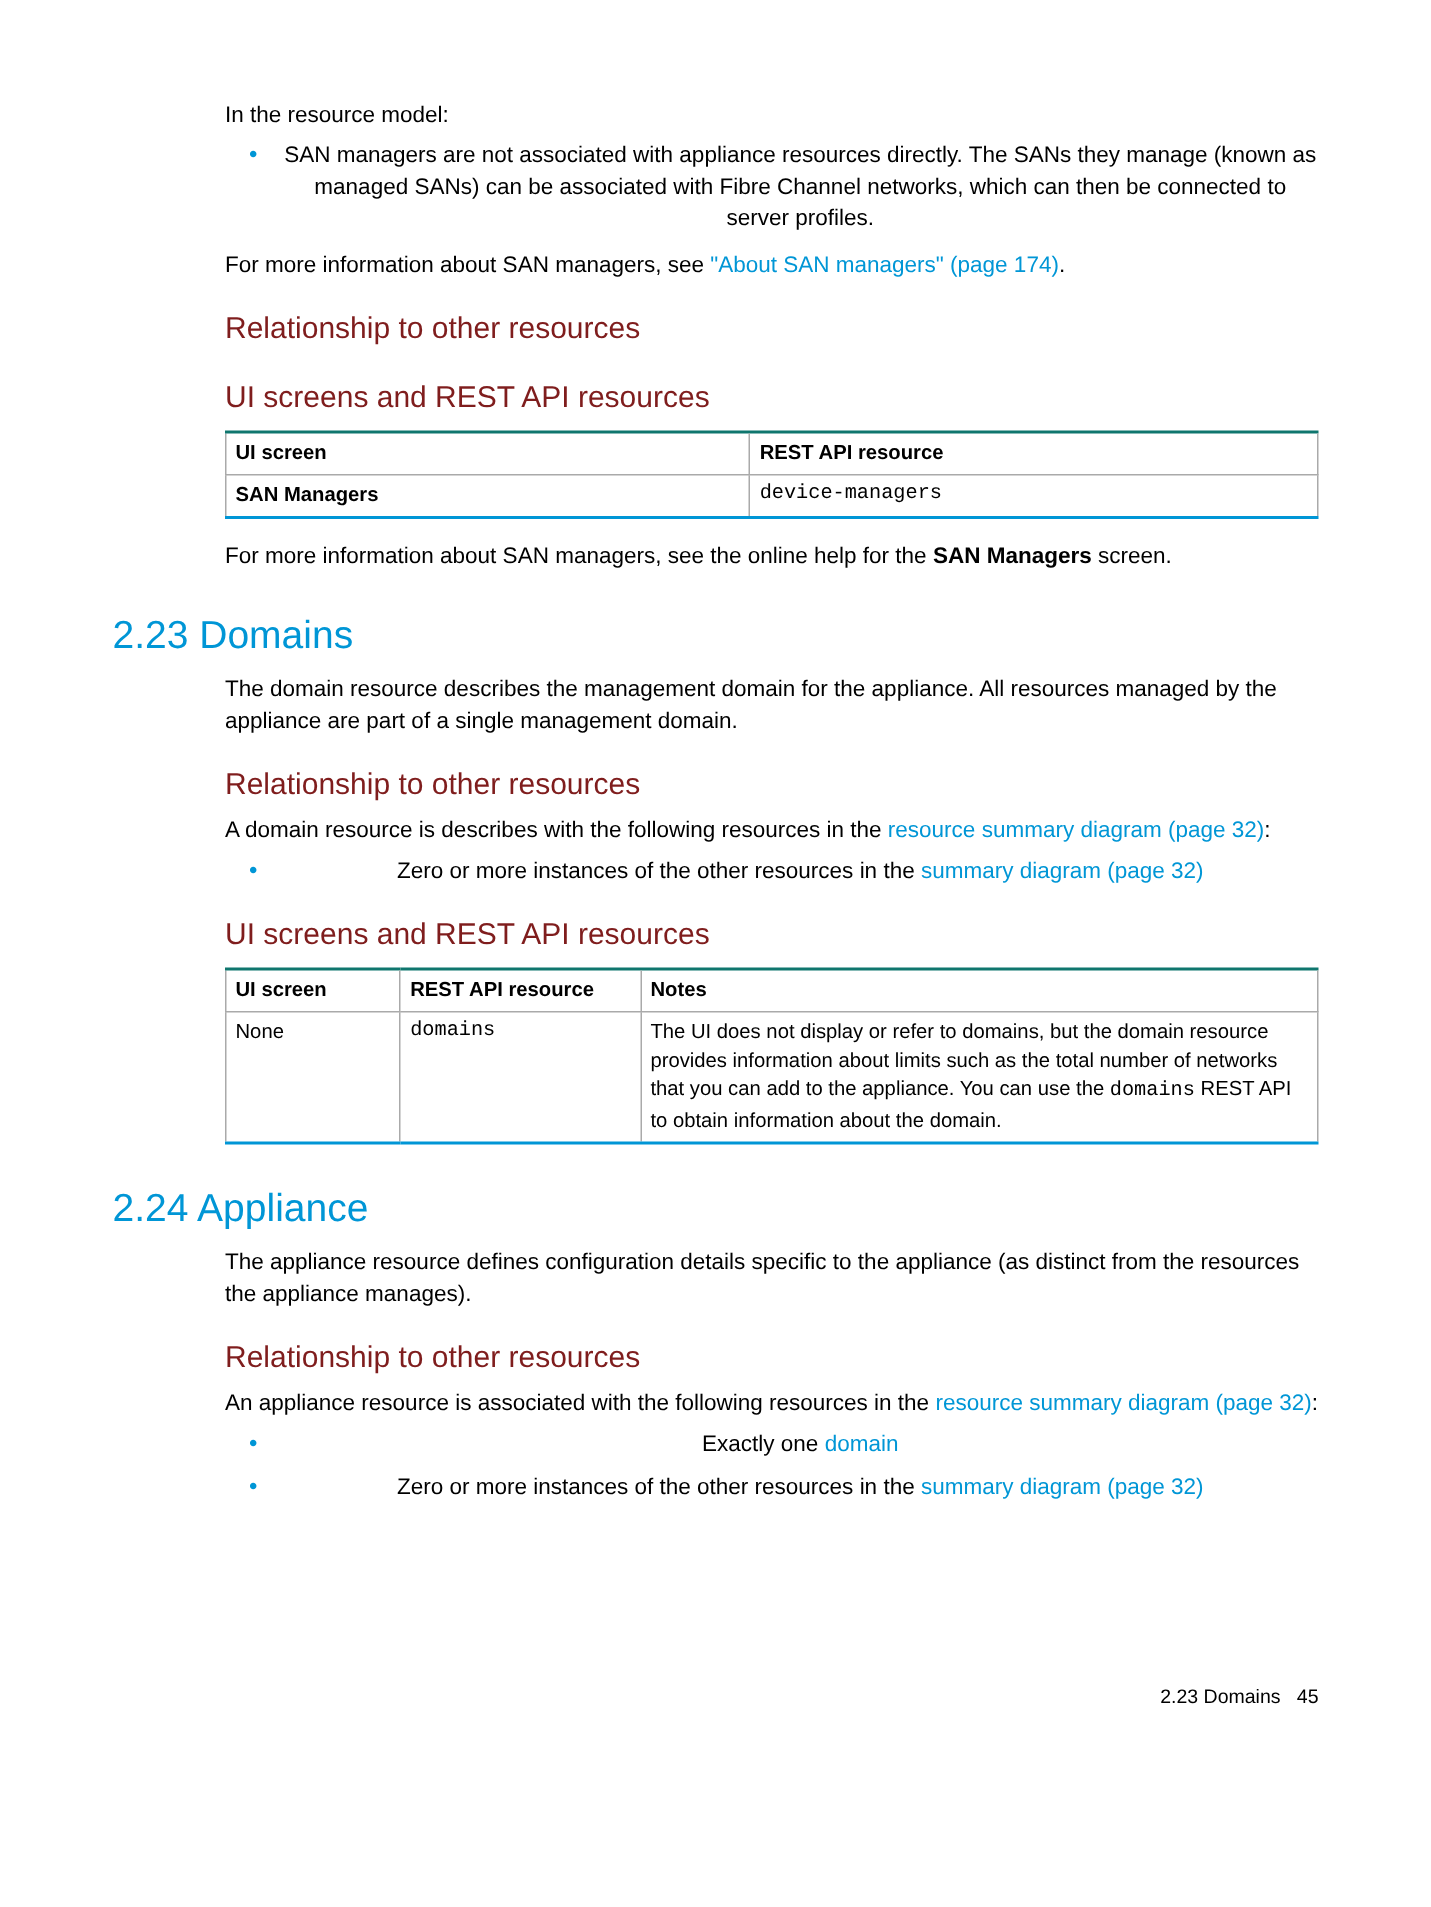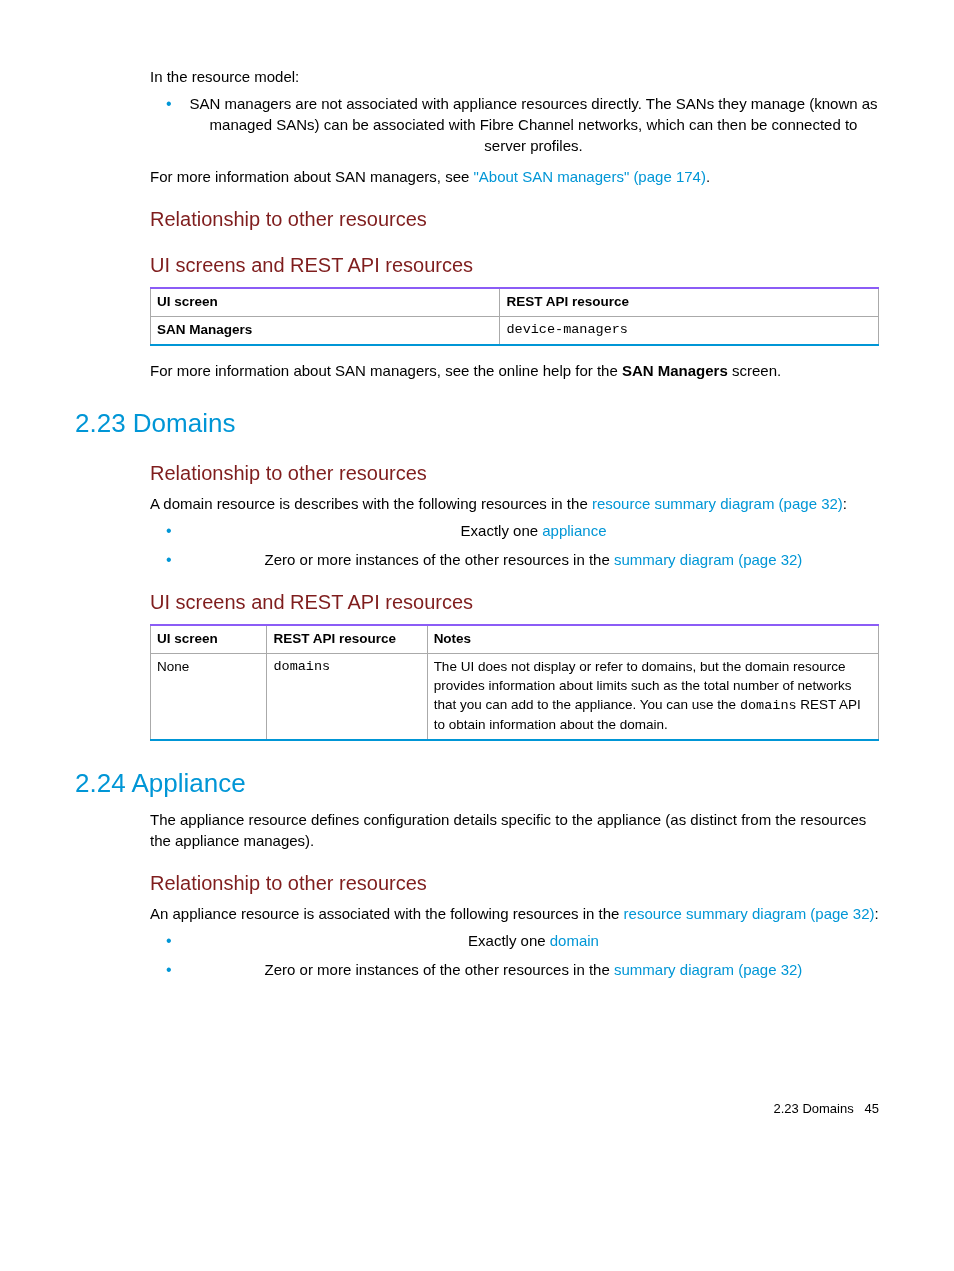--- a/index.html
+++ b/index.html
@@ -52,21 +52,21 @@
   }
   table th, table td {
     text-align: left;
     padding: 4px 6px;
     font-size: 13.5px;
     border: 1px solid #aaa;
     vertical-align: top;
   }
   table th {
     font-weight: bold;
-    border-top: 2px solid #8b5cf6;
+    border-top: 2px solid #0f766e;
   }
   table tr:last-child td { border-bottom: 2px solid #0096d6; }
   .mono { font-family: "Courier New", monospace; }
   .footer {
     margin-top: 120px;
     text-align: right;
     font-size: 13px;
   }
 </style>
 </head>
@@ -96,29 +96,27 @@
     </tr>
   </tbody>
     </table>
   <p>
     <span>For more information about SAN managers, see the online help for the </span><b>SAN Managers</b><span> screen.</span>
   </p>
 </div>
 
 <h2>2.23 Domains</h2>
 <div class="indent">
+  <p>The domain resource describes the management domain for the appliance. All resources managed by the appliance are part of a single management domain.</p>
 
   <h3>Relationship to other resources</h3>
   <p>
     <span>A domain resource is describes with the following resources in the </span><a class="link">resource summary diagram (page 32)</a><span>:</span>
   </p>
   <ul>
-    <li>
-      <span>Exactly one </span><a class="link">appliance</a>
-    </li>
     <li>
       <span>Zero or more instances of the other resources in the </span><a class="link">summary diagram (page 32)</a>
     </li>
   </ul>
 
   <h3>UI screens and REST API resources</h3>
   <table>
     <tbody>
         <tr>
       <th style="width:16%">UI screen</th>

